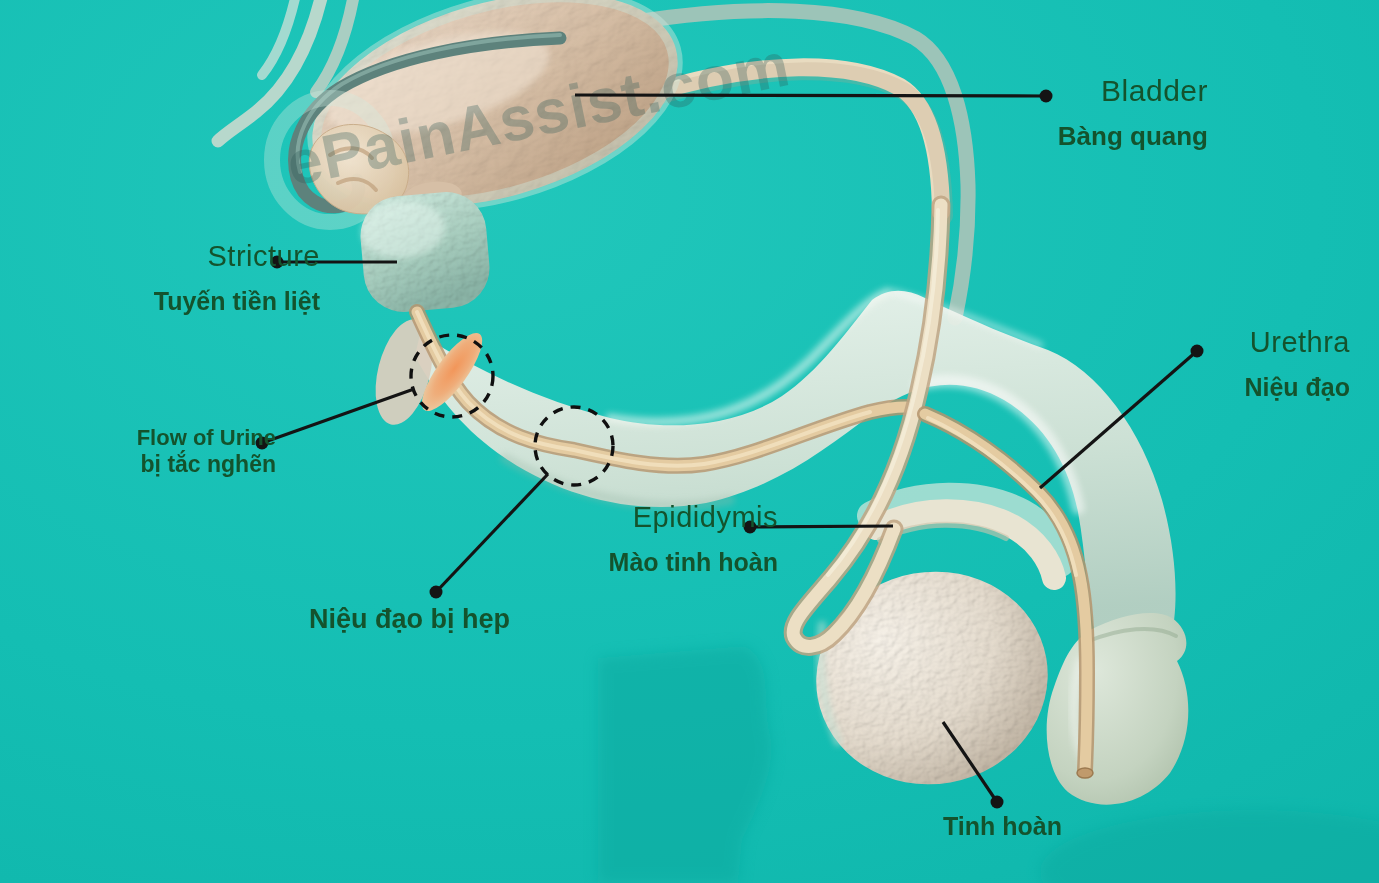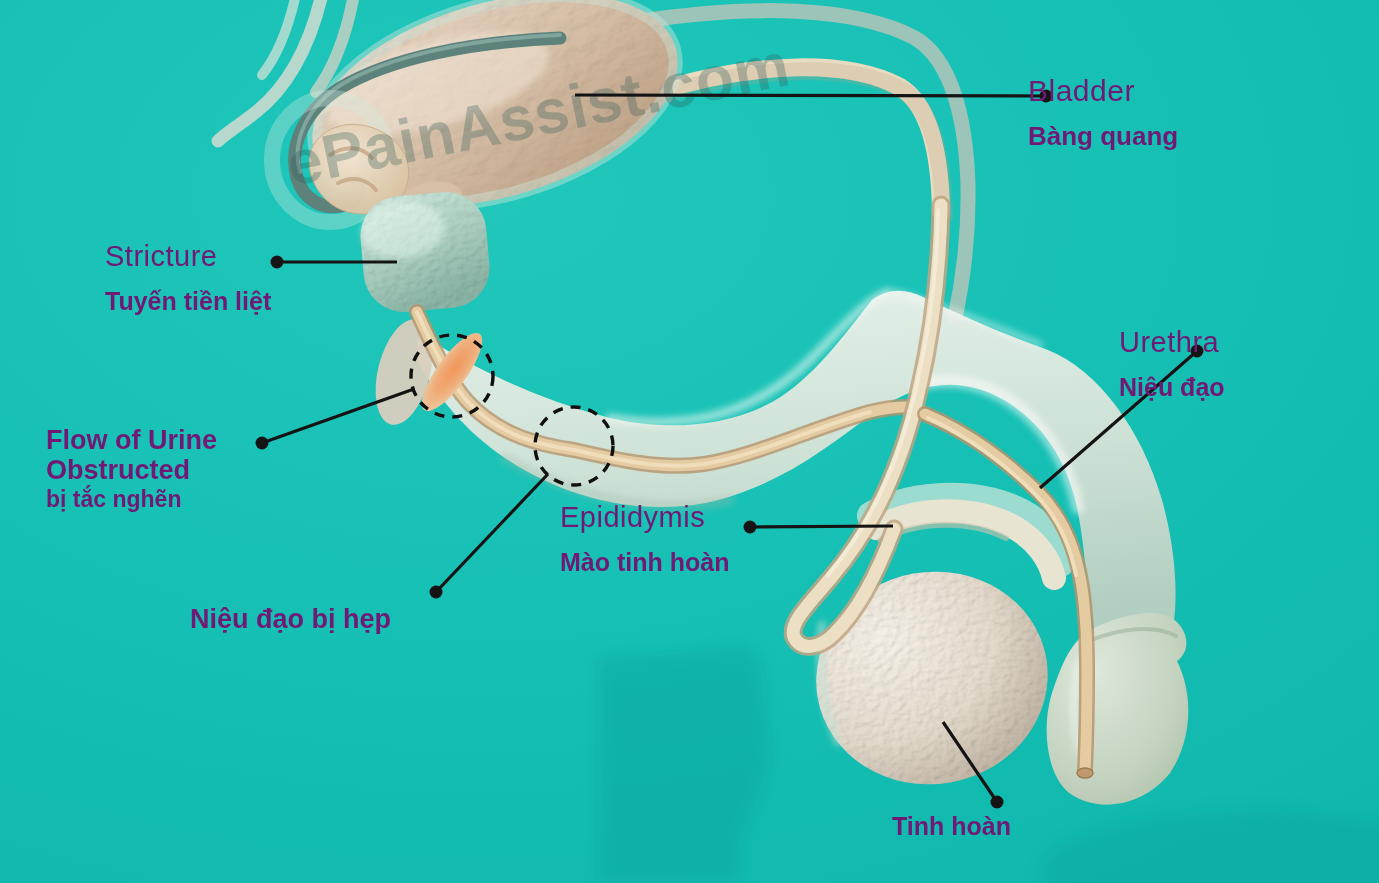--- a/index.html
+++ b/index.html
@@ -2,35 +2,35 @@
 <html><head>
 <meta charset="utf-8">
 <style>
   html,body { margin:0; padding:0; background:#0a9b92; }
   .canvas {
     position:relative; width:1379px; height:883px;
     background:#12bdb2; overflow:hidden;
     font-family:"Liberation Sans", sans-serif;
   }
   .art { position:absolute; left:0; top:0; }
-  .label { position:absolute; color:#701a75; text-align:left; line-height:1.1; }
+  .label { position:absolute; color:#14532d; text-align:right; line-height:1.1; }
   .label span { display:block; }
   .label .en { font-weight:400; font-size:29px; letter-spacing:0.5px; }
   .label .vi { font-weight:700; font-size:25px; margin-top:15px; }
 
   .label-bladder    { left:1028px; top:74px;  width:180px; }
   .label-bladder .en{ font-size:30px; }
   .label-bladder .vi{ font-size:26px; }
 
   .label-prostate   { left:105px;  top:241px; width:215px; }
 
-  .label-urethra    { left:1119px; top:327px; width:145px; }
+  .label-urethra    { left:1205px; top:327px; width:145px; }
 
   .label-flow       { left:46px;   top:426px; width:230px; }
-  .label-flow .en   { font-weight:700; font-size:27px; letter-spacing:0; }
+  .label-flow .en   { font-weight:700; font-size:22px; letter-spacing:0; }
   .label-flow .vi   { font-size:23px; margin-top:2px; }
 
   .label-stricture  { left:190px;  top:592px; width:320px; }
   .label-stricture .en { font-weight:700; font-size:31px; letter-spacing:0; }
   .label-stricture .vi { font-size:27px; margin-top:13px; }
 
   .label-epididymis { left:560px;  top:502px; width:218px; }
 
   .label-testes     { left:892px;  top:798px; width:170px; }
   .label-testes .en { font-size:28px; }
@@ -226,21 +226,20 @@
   <span class="vi">Tuyến tiền liệt</span>
 </div>
 
 <div class="label label-urethra">
   <span class="en">Urethra</span>
   <span class="vi">Niệu đạo</span>
 </div>
 
 <div class="label label-flow">
   <span class="en">Flow of Urine</span>
-  <span class="en">Obstructed</span>
   <span class="vi">bị tắc nghẽn</span>
 </div>
 
 <div class="label label-stricture">
   <span class="vi">Niệu đạo bị hẹp</span>
 </div>
 
 <div class="label label-epididymis">
   <span class="en">Epididymis</span>
   <span class="vi">Mào tinh hoàn</span>

